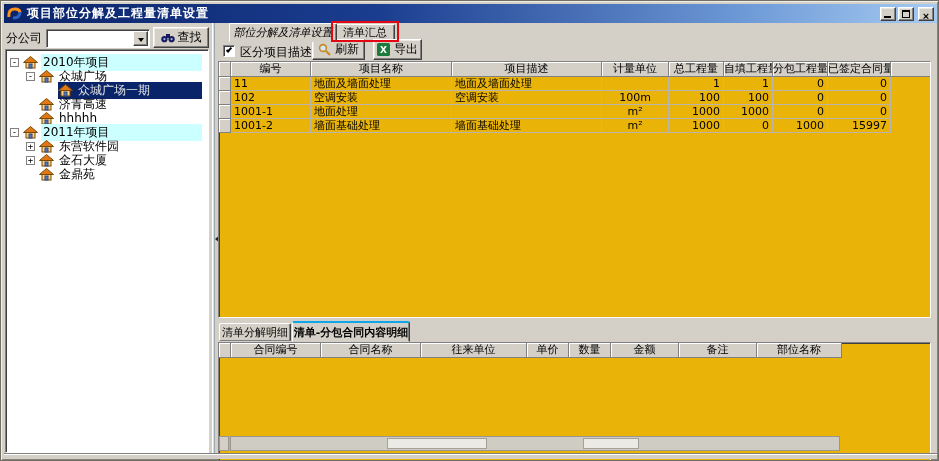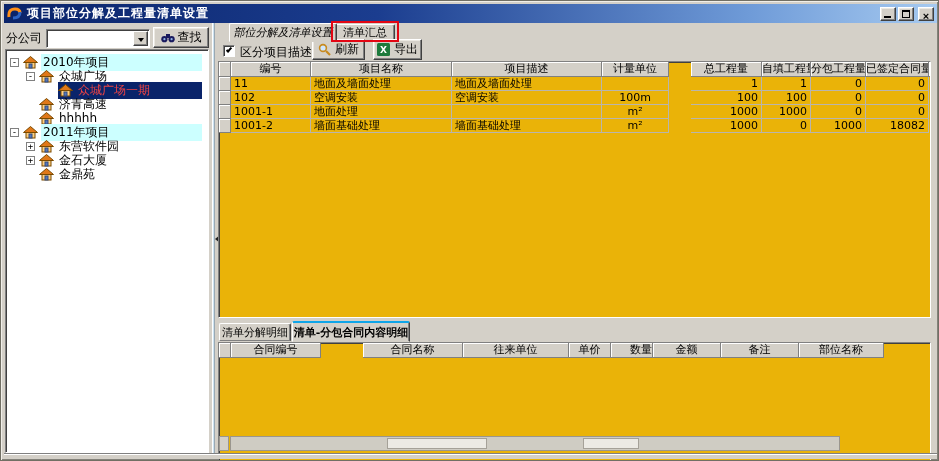--- a/index.html
+++ b/index.html
@@ -35,21 +35,21 @@
     border:1px solid;border-color:#808080 #fff #fff #808080;box-shadow:inset 1px 1px 0 #404040;padding-top:5px;overflow:hidden;}
   .trow{position:relative;height:14px;display:flex;align-items:center;font-size:12px;white-space:nowrap;cursor:default;}
   .trow .expand{width:9px;height:9px;background:#fff;border:1px solid #808080;font-size:9px;line-height:7px;
     text-align:center;color:#000;flex:0 0 9px;margin-right:4px;font-family:"DejaVu Sans Mono",monospace;}
   .ind1{padding-left:4px;} .ind3{padding-left:52px;}
   .ind2e{padding-left:20px;} 
   .noexp2{padding-left:33px;}
   .house{width:15px;height:13px;flex:0 0 15px;margin-right:3px;}
   .tlabel{padding:0 2px;}
   .trow.hl .tlabel{background:#ccffff;flex:1;margin-right:6px;}
-  .trow.sel .selwrap{background:#0a246a;color:#ef4444;display:flex;align-items:center;flex:1;margin-right:6px;}
+  .trow.sel .selwrap{background:#0a246a;color:#e5e5e5;display:flex;align-items:center;flex:1;margin-right:6px;}
   .selwrap{display:flex;align-items:center;}
   
   .splitter{position:absolute;left:208px;top:22px;width:9px;height:430px;background:#d4d0c8;}
   .splitter .stripe{position:absolute;left:3px;top:0;width:3px;height:100%;background:#cde2f0;border-left:1px solid #fff;border-right:1px solid #9aa8b2;}
   .collapse-arrow{position:absolute;left:2px;top:212px;width:0;height:0;border:4px solid transparent;border-right:5px solid #222;}
   
   .tab{position:absolute;background:#d4d0c8;border:1px solid;border-color:#fff #404040 #d4d0c8 #fff;
     box-shadow:inset -1px 0 0 #808080;border-radius:2px 2px 0 0;font-size:11px;text-align:center;
     overflow:hidden;white-space:nowrap;cursor:default;}
   .tab.behind{border-bottom:1px solid #808080;}
@@ -74,23 +74,23 @@
   .hc{background:#d4d0c8;border-right:1px solid #808080;border-bottom:1px solid #808080;
     box-shadow:inset 1px 1px 0 #fff;font-size:11px;text-align:center;line-height:14px;
     overflow:hidden;white-space:nowrap;flex:0 0 auto;cursor:default;}
   .hfill{flex:1 1 auto;background:#d4d0c8;border-bottom:1px solid #808080;box-shadow:inset 1px 1px 0 #fff;}
   .drow{display:flex;height:14px;}
   .gc{border-right:1px solid #b9b5ad;border-bottom:1px solid #b9b5ad;font-size:11px;line-height:13px;
     padding:0 3px;overflow:hidden;white-space:nowrap;flex:0 0 auto;}
   .rhcell{background:#d4d0c8;border-right:1px solid #808080;border-bottom:1px solid #808080;box-shadow:inset 1px 1px 0 #fff;flex:0 0 auto;}
   .a-l{text-align:left;} .a-c{text-align:center;} .a-r{text-align:right;}
   .w0{width:12px;} .w1{width:80px;} .w2{width:141px;} .w3{width:150px;} .w4{width:67px;}
-  .w5{width:71px;margin-left:22px;} .w6{width:49px;} .w7{width:55px;} .w8{width:63px;}
-  .v0{width:12px;} .v1{width:90px;} .v2{width:100px;margin-left:42px;} .v3{width:106px;} .v4{width:42px;}
-  .v5{width:42px;text-align:right;} .v6{width:68px;} .v7{width:78px;} .v8{width:85px;}
+  .w5{width:55px;} .w6{width:49px;} .w7{width:55px;} .w8{width:63px;}
+  .v0{width:12px;} .v1{width:90px;} .v2{width:100px;} .v3{width:106px;} .v4{width:42px;}
+  .v5{width:42px;} .v6{width:68px;} .v7{width:78px;} .v8{width:85px;}
   
   .dtab1{left:218px;top:322px;width:72px;height:18px;line-height:17px;}
   .dtab2{left:291px;top:320px;width:118px;height:21px;line-height:20px;z-index:3;border-top:2px solid #0ea5e9;font-weight:bold;}
   
   .footer-minibox{position:absolute;left:218px;top:435px;width:10px;height:15px;background:#d4d0c8;border:1px solid #9a968e;}
   .footer-bar{position:absolute;left:229px;top:435px;width:610px;height:15px;background:#cfccc3;border:1px solid #9a968e;}
   .footer-panel{position:absolute;top:1px;height:11px;background:#eceae4;border:1px solid #a5a198;}
   .fp1{left:156px;width:100px;}
   .fp2{left:352px;width:56px;}
   .bottom-strip{position:absolute;left:3px;top:452px;width:933px;height:6px;background:#d4d0c8;
@@ -305,21 +305,21 @@
     </div>
     <div class="drow">
       <div class="rhcell w0"></div>
       <div class="gc w1 a-l">1001-2</div>
       <div class="gc w2 a-l">墙面基础处理</div>
       <div class="gc w3 a-l">墙面基础处理</div>
       <div class="gc w4 a-c">m²</div>
       <div class="gc w5 a-r">1000</div>
       <div class="gc w6 a-r">0</div>
       <div class="gc w7 a-r">1000</div>
-      <div class="gc w8 a-r">18082</div>
+      <div class="gc w8 a-r">15997</div>
     </div>
   </div>
 
   <div class="tab behind dtab1">清单分解明细</div>
   <div class="tab dtab2">清单-分包合同内容明细</div>
 
   <div class="grid detailgrid">
     <div class="hrow">
       <div class="hc v0"></div>
       <div class="hc v1">合同编号</div>

